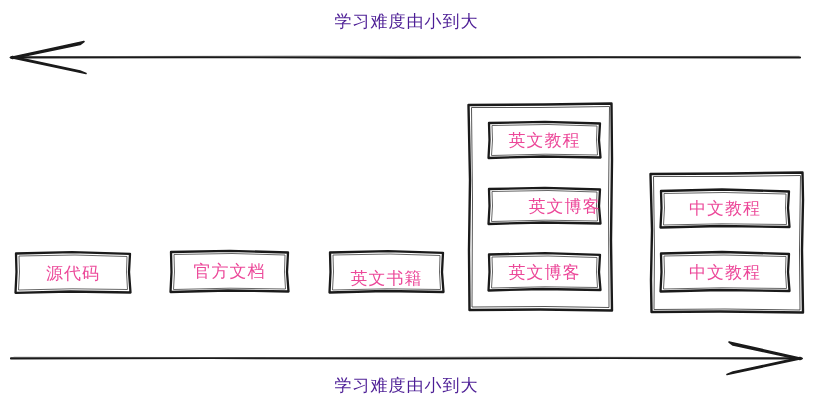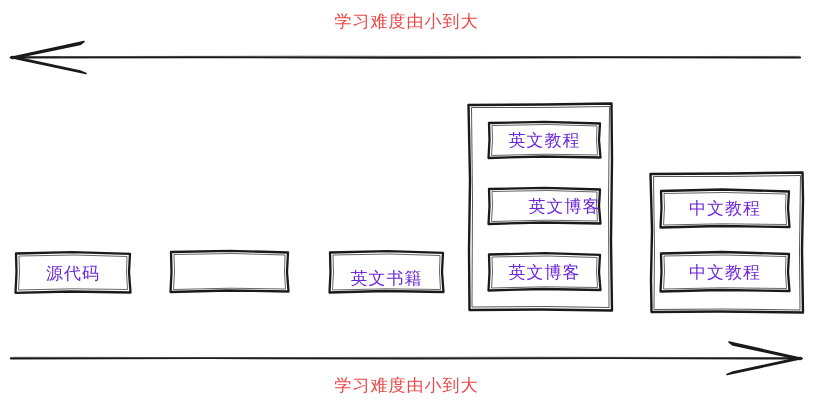--- a/index.html
+++ b/index.html
@@ -11,21 +11,21 @@
     position: relative;
     width: 813px;
     height: 414px;
     background: #ffffff;
     font-family: "DejaVu Sans", "Liberation Sans", sans-serif;
     overflow: hidden;
   }
   .axis-label {
     position: absolute;
     font-size: 17px;
-    color: #ef4444;
+    color: #4c1d95;
     letter-spacing: 1px;
     white-space: nowrap;
     text-align: center;
   }
   #top-axis-label {
     left: 0;
     right: 0;
     top: 10px;
   }
   #bottom-axis-label {
@@ -40,21 +40,21 @@
     width: 813px;
     height: 414px;
     pointer-events: none;
   }
   .node {
     position: absolute;
     display: flex;
     align-items: center;
     justify-content: center;
     font-size: 17px;
-    color: #6d28d9;
+    color: #ec4899;
     letter-spacing: 1px;
     white-space: nowrap;
     background: transparent;
     z-index: 3;
   }
   .group-box {
     position: absolute;
     z-index: 1;
   }
 </style>
@@ -162,20 +162,21 @@
     </g>
 
   </svg>
 
   <div class="axis-label" id="top-axis-label">学习难度由小到大</div>
 
   <div class="axis-label" id="bottom-axis-label">学习难度由小到大</div>
 
   <div class="node" style="left:16px;  top:253px; width:114px; height:40px;">源代码</div>
 
+  <div class="node" style="left:171px; top:251px; width:117px; height:40px;">官方文档</div>
 
   <div class="node" style="left:330px; top:252px; width:113px; height:52px;">英文书籍</div>
 
   <div class="node" style="left:489px; top:122px; width:111px; height:36px;">英文教程</div>
 
   <div class="node" style="left:489px; top:188px; width:111px; height:36px;padding-left:20px;">英文博客</div>
 
   <div class="node" style="left:489px; top:254px; width:111px; height:36px;">英文博客</div>
 
   <div class="node" style="left:661px; top:190px; width:128px; height:37px;">中文教程</div>

